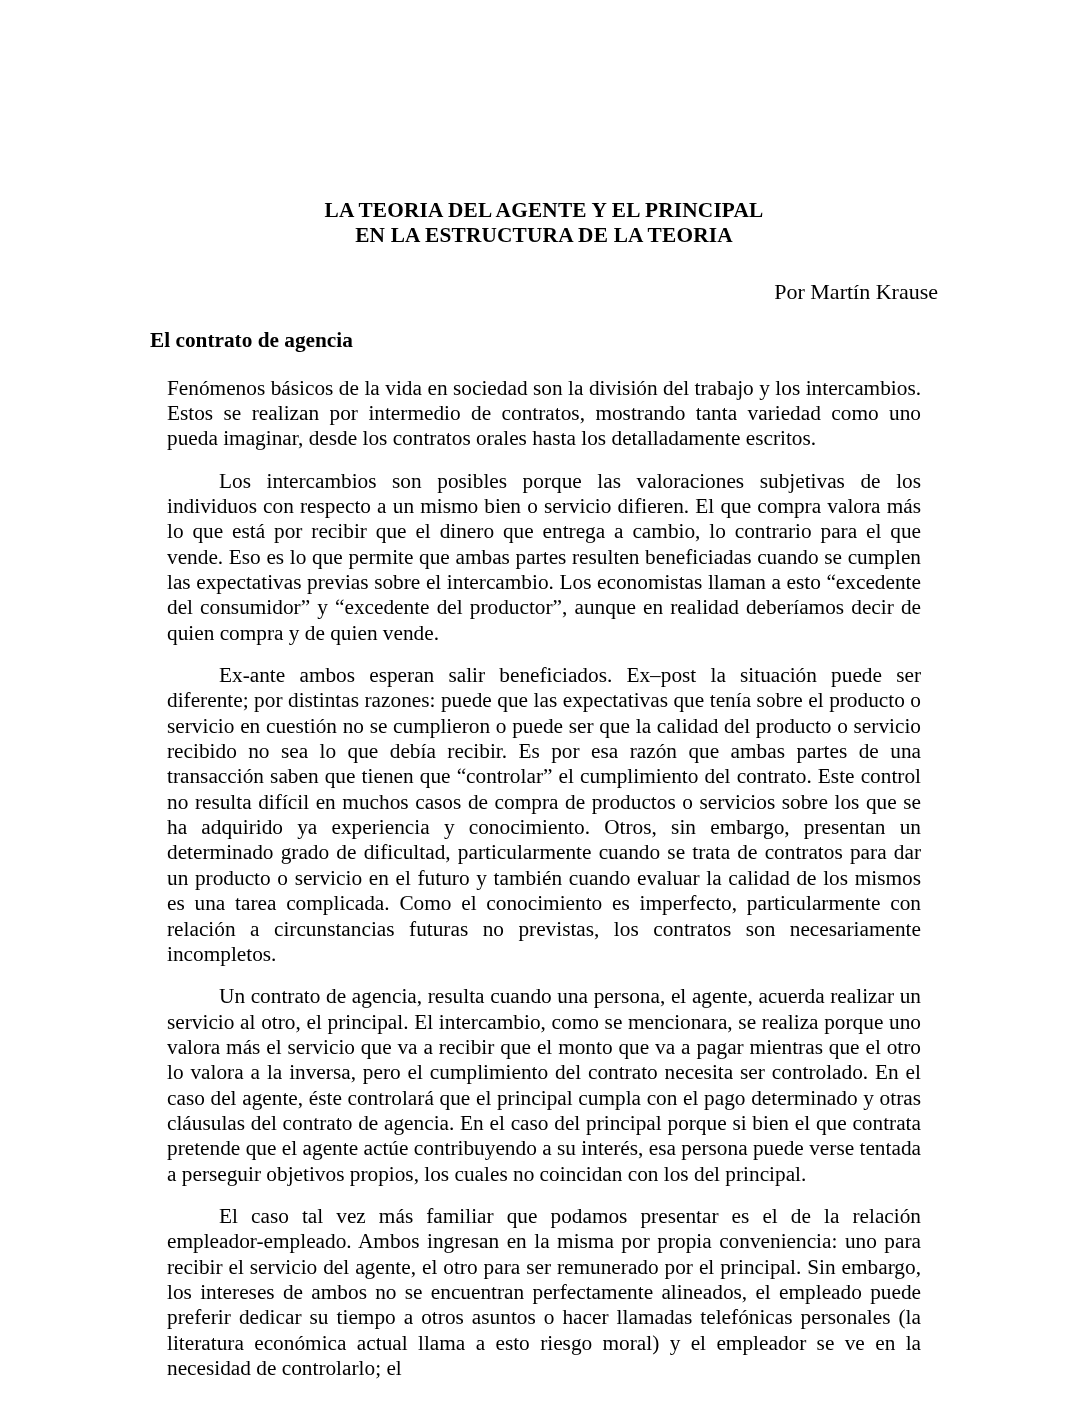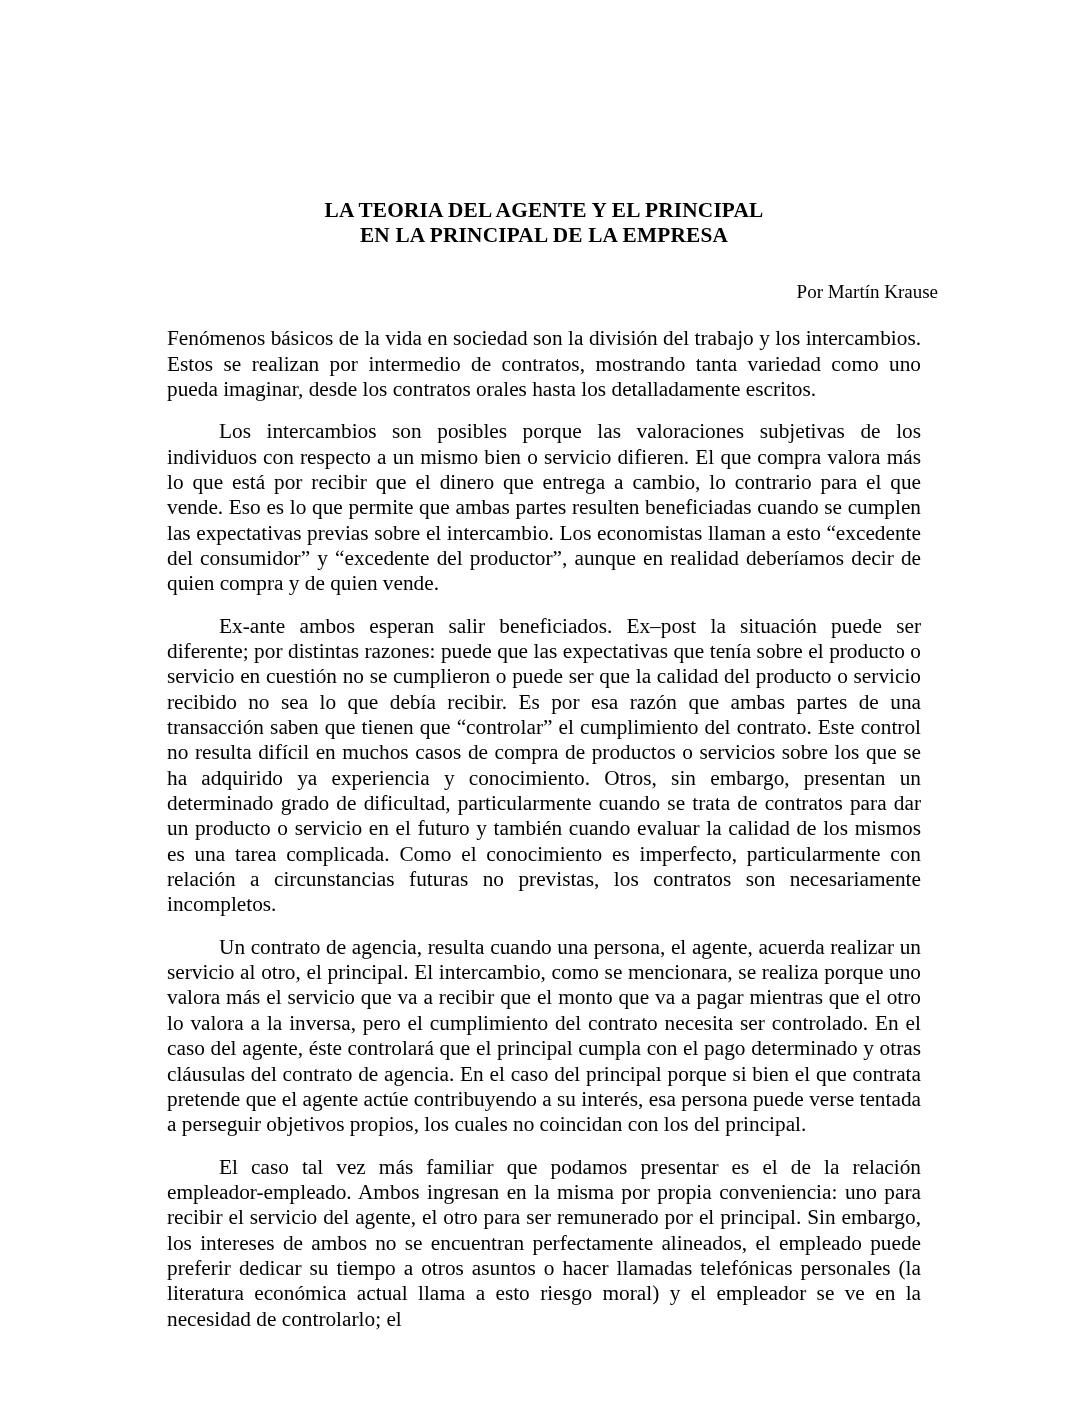--- a/index.html
+++ b/index.html
@@ -26,21 +26,21 @@
     margin-top: 198px;
     text-align: center;
     font-weight: bold;
     font-size: 21.3px;
     line-height: 25.4px;
     letter-spacing: 0.2px;
   }
   .byline {
     margin-top: 30px;
     text-align: right;
-    font-size: 19px;
+    font-size: 22px;
     line-height: 25.4px;
   }
   .heading {
     margin-top: 24px;
     text-align: left;
     font-weight: bold;
     font-size: 21.3px;
     line-height: 25.4px;
   }
   .body-text {
@@ -59,23 +59,24 @@
   .italic {
   }
 </style>
 </head>
 <body>
 
 <div class="page">
   <div class="content">
     <div class="title">
       <div>LA TEORIA DEL AGENTE Y EL PRINCIPAL</div>
-      <div>EN LA PRINCIPAL DE LA EMPRESA</div>
+      <div>EN LA ESTRUCTURA DE LA TEORIA</div>
     </div>
     <div class="byline">Por Martín Krause</div>
+    <div class="heading">El contrato de agencia</div>
     <div class="body-text">
         <p><span>Fenómenos básicos de la vida en sociedad son la división del trabajo y los intercambios. Estos se realizan por intermedio de contratos, mostrando tanta variedad como uno pueda imaginar, desde los contratos orales hasta los detalladamente escritos.</span></p>
         <p class="indent"><span>Los intercambios son posibles porque las valoraciones subjetivas de los individuos con respecto a un mismo bien o servicio difieren. El que compra valora más lo que está por recibir que el dinero que entrega a cambio, lo contrario para el que vende. Eso es lo que permite que ambas partes resulten beneficiadas cuando se cumplen las expectativas previas sobre el intercambio. Los economistas llaman a esto “excedente del consumidor” y “excedente del productor”, aunque en realidad deberíamos decir de quien compra y de quien vende.</span></p>
         <p class="indent"><span class="italic">Ex-ante</span><span> ambos esperan salir beneficiados. </span><span class="italic">Ex–post</span><span> la situación puede ser diferente; por distintas razones: puede que las expectativas que tenía sobre el producto o servicio en cuestión no se cumplieron o puede ser que la calidad del producto o servicio recibido no sea lo que debía recibir. Es por esa razón que ambas partes de una transacción saben que tienen que “controlar” el cumplimiento del contrato. Este control no resulta difícil en muchos casos de compra de productos o servicios sobre los que se ha adquirido ya experiencia y conocimiento. Otros, sin embargo, presentan un determinado grado de dificultad, particularmente cuando se trata de contratos para dar un producto o servicio en el futuro y también cuando evaluar la calidad de los mismos es una tarea complicada. Como el conocimiento es imperfecto, particularmente con relación a circunstancias futuras no previstas, los contratos son necesariamente incompletos.</span></p>
         <p class="indent"><span>Un contrato de agencia, resulta cuando una persona, el agente, acuerda realizar un servicio al otro, el principal. El intercambio, como se mencionara, se realiza porque uno valora más el servicio que va a recibir que el monto que va a pagar mientras que el otro lo valora a la inversa, pero el cumplimiento del contrato necesita ser controlado. En el caso del agente, éste controlará que el principal cumpla con el pago determinado y otras cláusulas del contrato de agencia. En el caso del principal porque si bien el que contrata pretende que el agente actúe contribuyendo a su interés, esa persona puede verse tentada a perseguir objetivos propios, los cuales no coincidan con los del principal.</span></p>
         <p class="indent"><span>El caso tal vez más familiar que podamos presentar es el de la relación empleador-empleado. Ambos ingresan en la misma por propia conveniencia: uno para recibir el servicio del agente, el otro para ser remunerado por el principal. Sin embargo, los intereses de ambos no se encuentran perfectamente alineados, el empleado puede preferir dedicar su tiempo a otros asuntos o hacer llamadas telefónicas personales (la literatura económica actual llama a esto </span><span class="italic">riesgo moral</span><span>) y el empleador se ve en la necesidad de controlarlo; el</span></p>
       </div>
   </div>
 </div>
 

